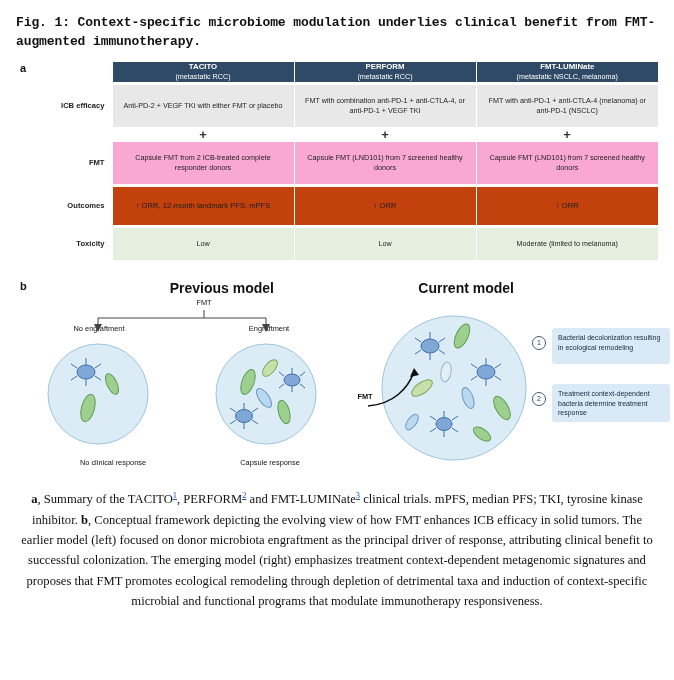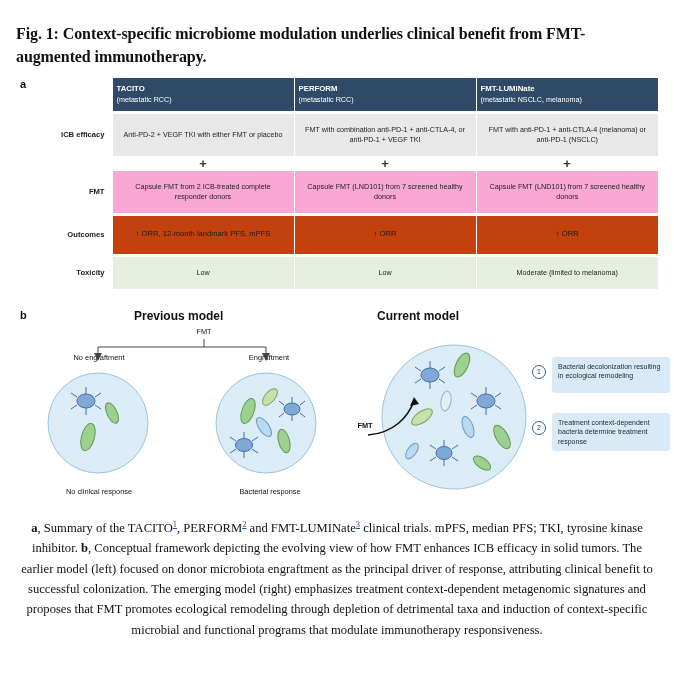--- a/index.html
+++ b/index.html
@@ -17,26 +17,26 @@
   .page {
     width: 674px;
     height: 680px;
     position: relative;
     box-sizing: border-box;
     padding: 10px 16px 0 16px;
   }
 
   
   .fig-title {
-    font-family: Liberation Serif, serif;
-    font-weight: bold;
-    font-size: 16px;
+    font-family: Liberation Mono, monospace;
+    font-weight: bold;
+    font-size: 13px;
     line-height: 1.45;
     color: #111111;
-    margin: 12px 0 10px 0;
+    margin: 4px 0 10px 0;
     letter-spacing: -0.1px;
   }
 
   
   .panel-a-wrap {
     position: relative;
     margin-top: 4px;
   }
   .panel-letter {
     font-family: "Liberation Sans", sans-serif;
@@ -65,24 +65,25 @@
     text-align: right;
     padding-right: 7px !important;
     font-size: 7.6px;
     font-weight: bold;
     color: #222;
     font-family: "Liberation Sans", sans-serif;
   }
   .hdr-cell {
     background: #2e4a66;
     color: #ffffff;
+    text-align: center;
     font-size: 7.8px;
     font-weight: bold;
     line-height: 1.35;
-    padding: 6px 4px !important;
+    padding: 0 4px !important;
     border-left: 1.5px solid #ffffff;
   }
   .hdr-cell:first-of-type { border-left: none; }
   .hdr-sub {
     font-weight: normal;
     font-size: 7.2px;
     display: block;
   }
   .cell {
     text-align: center;
@@ -117,23 +118,23 @@
   }
   .panel-b-letter {
     position: absolute;
     left: 4px;
     top: 4px;
   }
   .model-title {
     position: absolute;
     font-family: "Liberation Sans", sans-serif;
     font-weight: bold;
-    font-size: 12px;
+    font-size: 14px;
     color: #111;
-    text-align: left;
+    text-align: right;
   }
   .b-label {
     position: absolute;
     font-family: "Liberation Sans", sans-serif;
     font-size: 7.4px;
     color: #111;
     text-align: center;
   }
   .callout {
     position: absolute;
@@ -259,27 +260,27 @@
         <td class="cell">Moderate (limited to melanoma)</td>
       </tr>
     </tbody>
       </table>
   </div>
 
   <div class="panel-b-wrap">
     <div class="panel-letter panel-b-letter">b</div>
 
     <div class="model-title" style="left:118px; top:4px; width:140px;">Previous model</div>
-    <div class="model-title" style="left:361px; top:4px; width:120px;">Current model</div>
+    <div class="model-title" style="left:378px; top:4px; width:120px;">Current model</div>
 
     <div class="b-label" style="left:148px; top:22px; width:80px;">FMT</div>
     <div class="b-label" style="left:38px; top:48px; width:90px;">No engraftment</div>
     <div class="b-label" style="left:208px; top:48px; width:90px;">Engraftment</div>
-    <div class="b-label" style="left:26px; top:182px; width:114px;">No clinical response</div>
-    <div class="b-label" style="left:204px; top:182px; width:100px;">Bacterial response</div>
+    <div class="b-label" style="left:40px; top:182px; width:114px;">No clinical response</div>
+    <div class="b-label" style="left:204px; top:182px; width:100px;">Capsule response</div>
     <div class="b-label" style="left:332px; top:116px; width:34px; font-weight:bold;">FMT</div>
 
     <svg width="660" height="205" style="position:absolute; left:0; top:0;">
 
       <line x1="188" y1="34" x2="188" y2="42" stroke="#444" stroke-width="1"></line>
       <line x1="82" y1="42" x2="250" y2="42" stroke="#444" stroke-width="1"></line>
       <line x1="82" y1="42" x2="82" y2="48" stroke="#444" stroke-width="1"></line>
       <line x1="250" y1="42" x2="250" y2="48" stroke="#444" stroke-width="1"></line>
       <polygon points="82,56 78,48 86,48" fill="#444"></polygon>
       <polygon points="250,56 246,48 254,48" fill="#444"></polygon>

